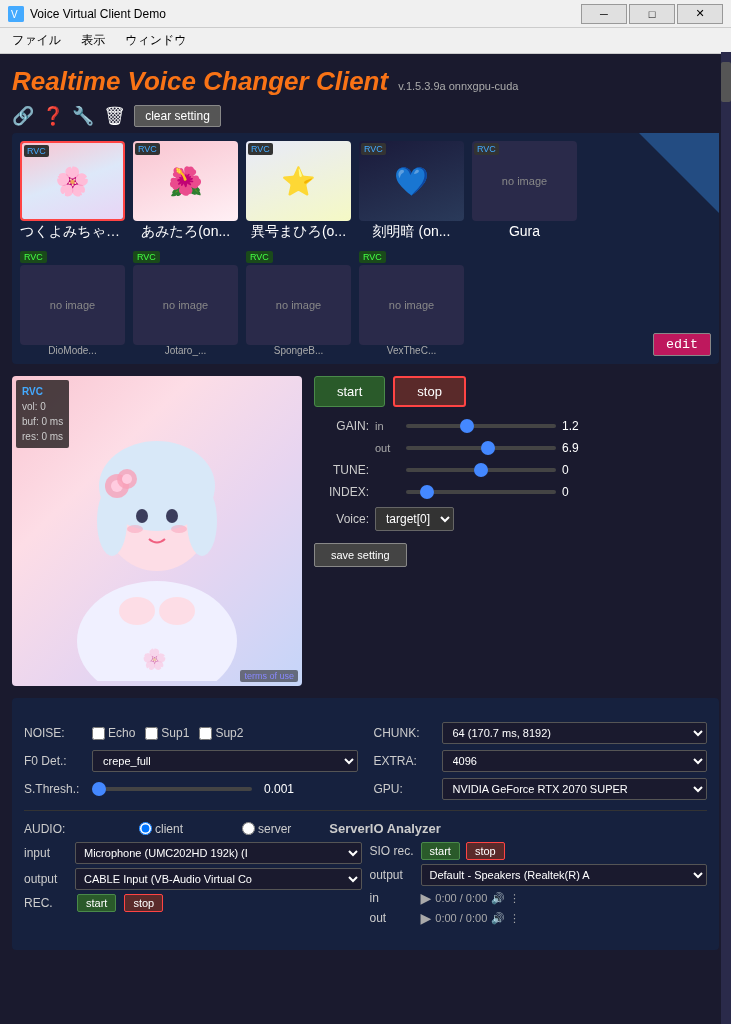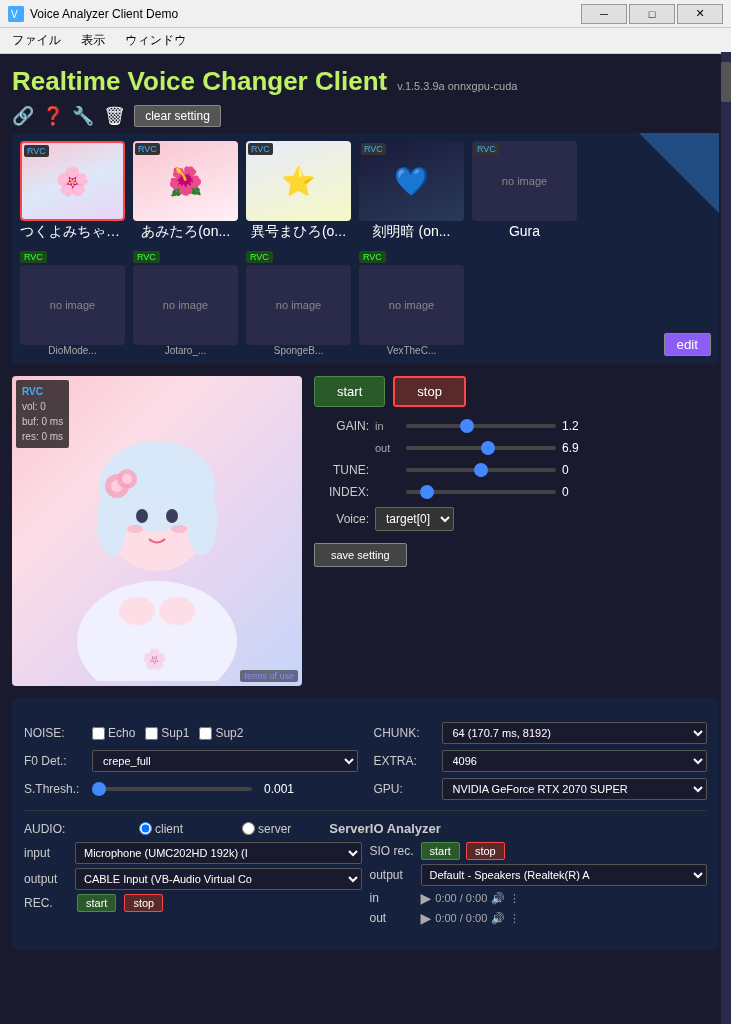--- a/index.html
+++ b/index.html
@@ -46,23 +46,24 @@
       height: calc(1024px - 52px);
       overflow-y: auto;
       padding: 12px;
     }
     .app-header {
       display: flex;
       align-items: center;
       margin-bottom: 8px;
     }
     .app-title {
-      color: #bef264;
+      color: #f97316;
       font-size: 26px;
       font-weight: bold;
+      font-style: italic;
     }
     .app-version {
       color: #aaa;
       font-size: 11px;
       margin-left: 10px;
       margin-top: 8px;
     }
     .header-icons {
       display: flex;
       gap: 8px;
@@ -148,26 +149,27 @@
       color: #4f4;
       font-size: 9px;
       padding: 1px 4px;
       border-radius: 2px;
       margin-bottom: 2px;
     }
     .edit-btn {
       position: absolute;
       right: 8px;
       bottom: 8px;
-      background: #8b5cf6;
+      background: #be185d;
       color: white;
       border: 1px solid #888;
       padding: 3px 12px;
       cursor: pointer;
       border-radius: 2px;
+      font-family: Liberation Mono, monospace;
     }
     .control-panel {
       display: flex;
       gap: 12px;
       margin-bottom: 12px;
     }
     .voice-preview {
       width: 290px;
       height: 310px;
       background: #2a2a4a;
@@ -465,21 +467,21 @@
 </head>
 <body>
 
 <div class="title-bar">
   <div class="title-bar-icon">
     <svg width="16" height="16" viewBox="0 0 16 16">
       <rect width="16" height="16" rx="2" fill="#4af"></rect>
       <text x="3" y="12" font-size="10" fill="white">V</text>
     </svg>
   </div>
-  <span class="title-bar-title">Voice Analyzer Client Demo</span>
+  <span class="title-bar-title">Voice Virtual Client Demo</span>
   <div class="title-bar-controls">
     <button class="title-bar-btn">─</button>
     <button class="title-bar-btn">□</button>
     <button class="title-bar-btn close">✕</button>
   </div>
 </div>
 
 <div class="menu-bar">
   <span class="menu-item">ファイル</span>
   <span class="menu-item">表示</span>

